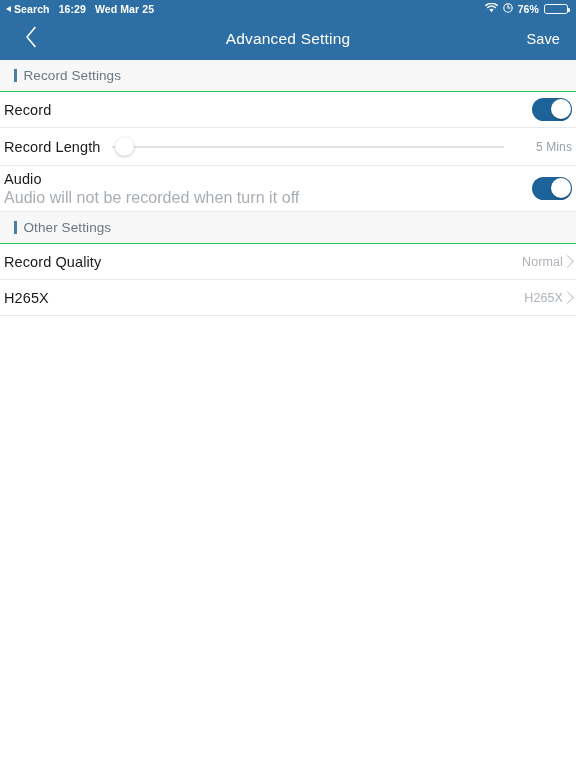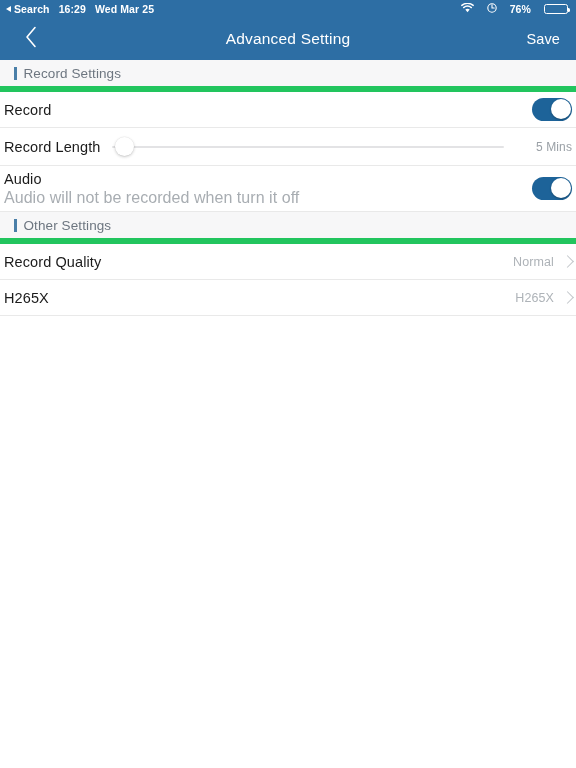--- a/index.html
+++ b/index.html
@@ -46,21 +46,21 @@
     width: 0; height: 0;
     border-top: 3.5px solid transparent;
     border-bottom: 3.5px solid transparent;
     border-right: 5px solid #ffffff;
     display: inline-block;
   }
   .status-right {
     margin-left: auto;
     display: flex;
     align-items: center;
-    gap: 13px;
+    gap: 5px;
   }
   .wifi-ico { display: block; }
   .loc-ico { display: block; }
   .batt {
     width: 24px; height: 10px;
     border: 1.2px solid #ffffff;
     border-radius: 2.5px;
     position: relative;
     padding: 1.3px;
   }
@@ -113,21 +113,21 @@
     letter-spacing: 0.1px;
   }
 
   
   .section-header {
     height: 32px;
     background: #f7f7f8;
     display: flex;
     align-items: center;
     padding-left: 14px;
-    border-bottom: 6px solid #22c55e;
+    border-bottom: 1px solid #22c55e;
   }
   .section-bar {
     width: 2.5px;
     height: 13px;
     background: #4a7fa8;
     margin-right: 7px;
     flex: none;
   }
   .section-title {
     font-size: 13.5px;
@@ -156,21 +156,20 @@
     margin-top: 2px;
     letter-spacing: 0.05px;
   }
   .row-texts { display: flex; flex-direction: column; justify-content: center; }
   .row-tall { min-height: 46px; }
 
   .row-right {
     margin-left: auto;
     display: flex;
     align-items: center;
-    gap: 9px;
     text-align: center;
   }
   .row-value {
     font-size: 12.5px;
     color: #aeb3b8;
     letter-spacing: 0.1px;
   }
 
   
   .toggle {

